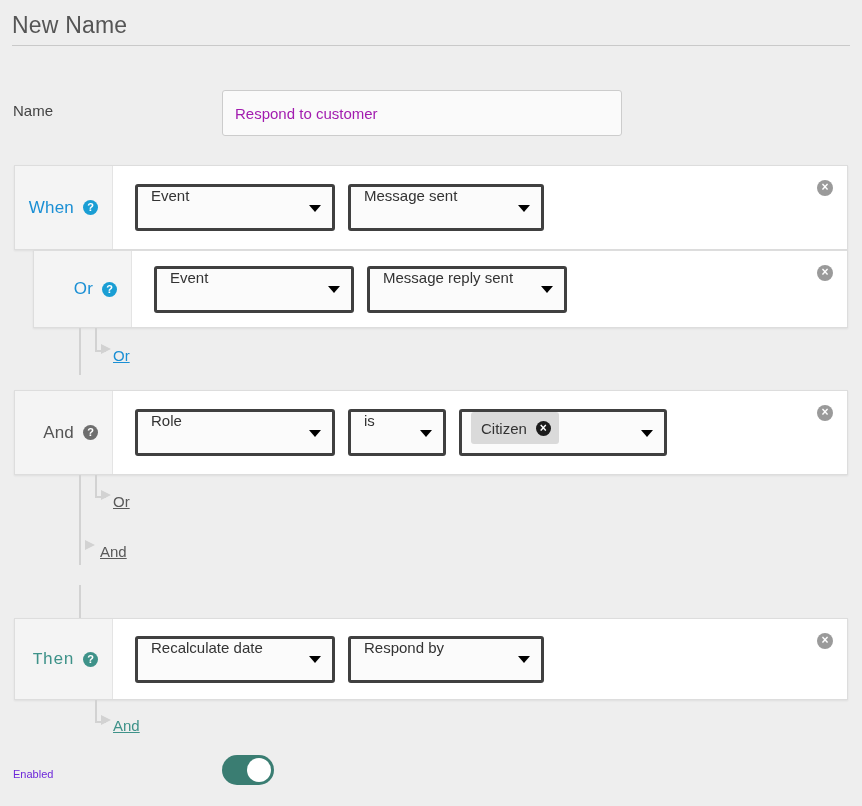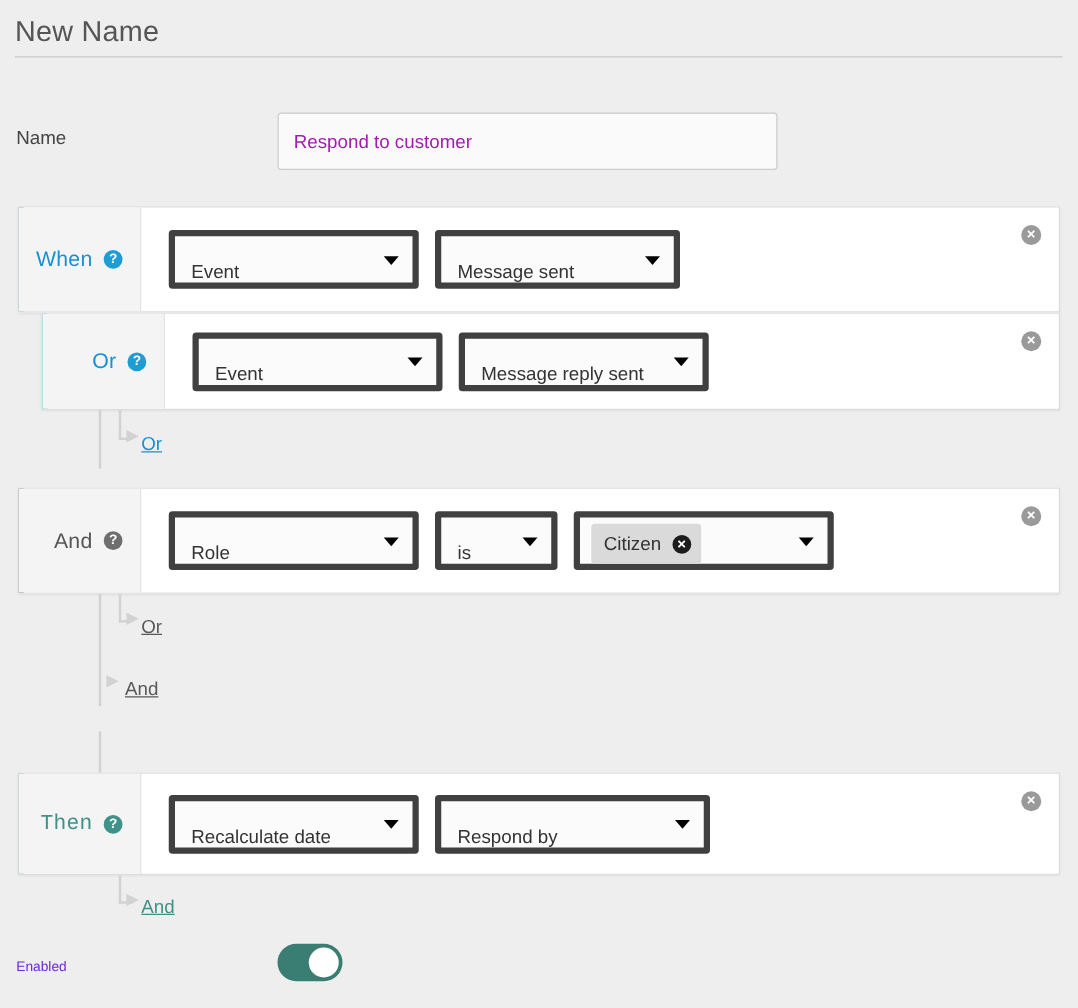--- a/index.html
+++ b/index.html
@@ -131,24 +131,24 @@
     bottom: 0;
     display: flex;
     align-items: center;
   }
 
   .select-box {
     position: relative;
     height: 47px;
     box-sizing: border-box;
     background: #fbfbfb;
-    border: 5px solid #404040;
+    border: 3px solid #404040;
     border-radius: 3px;
     display: flex;
-    align-items: flex-end;
+    align-items: flex-start;
     padding: 0 32px 0 13px;
     font-size: 15px;
     color: #333333;
     margin-right: 13px;
     cursor: pointer;
     white-space: nowrap;
   }
   .select-box .caret {
     position: absolute;
     right: 11px;
@@ -369,21 +369,21 @@
   <div class="accent-bar" id="accent-then" style="background: rgb(62, 146, 137);"></div>
   <div class="rule-label-cell">
     <span class="rule-label-text" id="label-then" style="color: rgb(62, 146, 137); font-family: Liberation Mono, monospace;">Then</span>
     <span class="help-icon" id="help-then" style="background: rgb(62, 146, 137);"></span>
   </div>
   <div class="fields">
     <div class="select-box" style="width:200px;">
       <span>Recalculate date</span>
       <span class="caret"></span>
     </div>
-    <div class="select-box" style="width:220px;">
+    <div class="select-box" style="width:196px;">
       <span>Respond by</span>
       <span class="caret"></span>
     </div>
   </div>
   <div class="remove-row"></div>
 </div>
 
 <div class="vline" style="left:79px; top:585px; height:33px;"></div>
 <div class="elbow" style="left:95px; top:700px; width:9px; height:21px;"></div>
 <svg class="conn-arrow" style="left:101px; top:715px;" viewBox="0 0 16 10">

